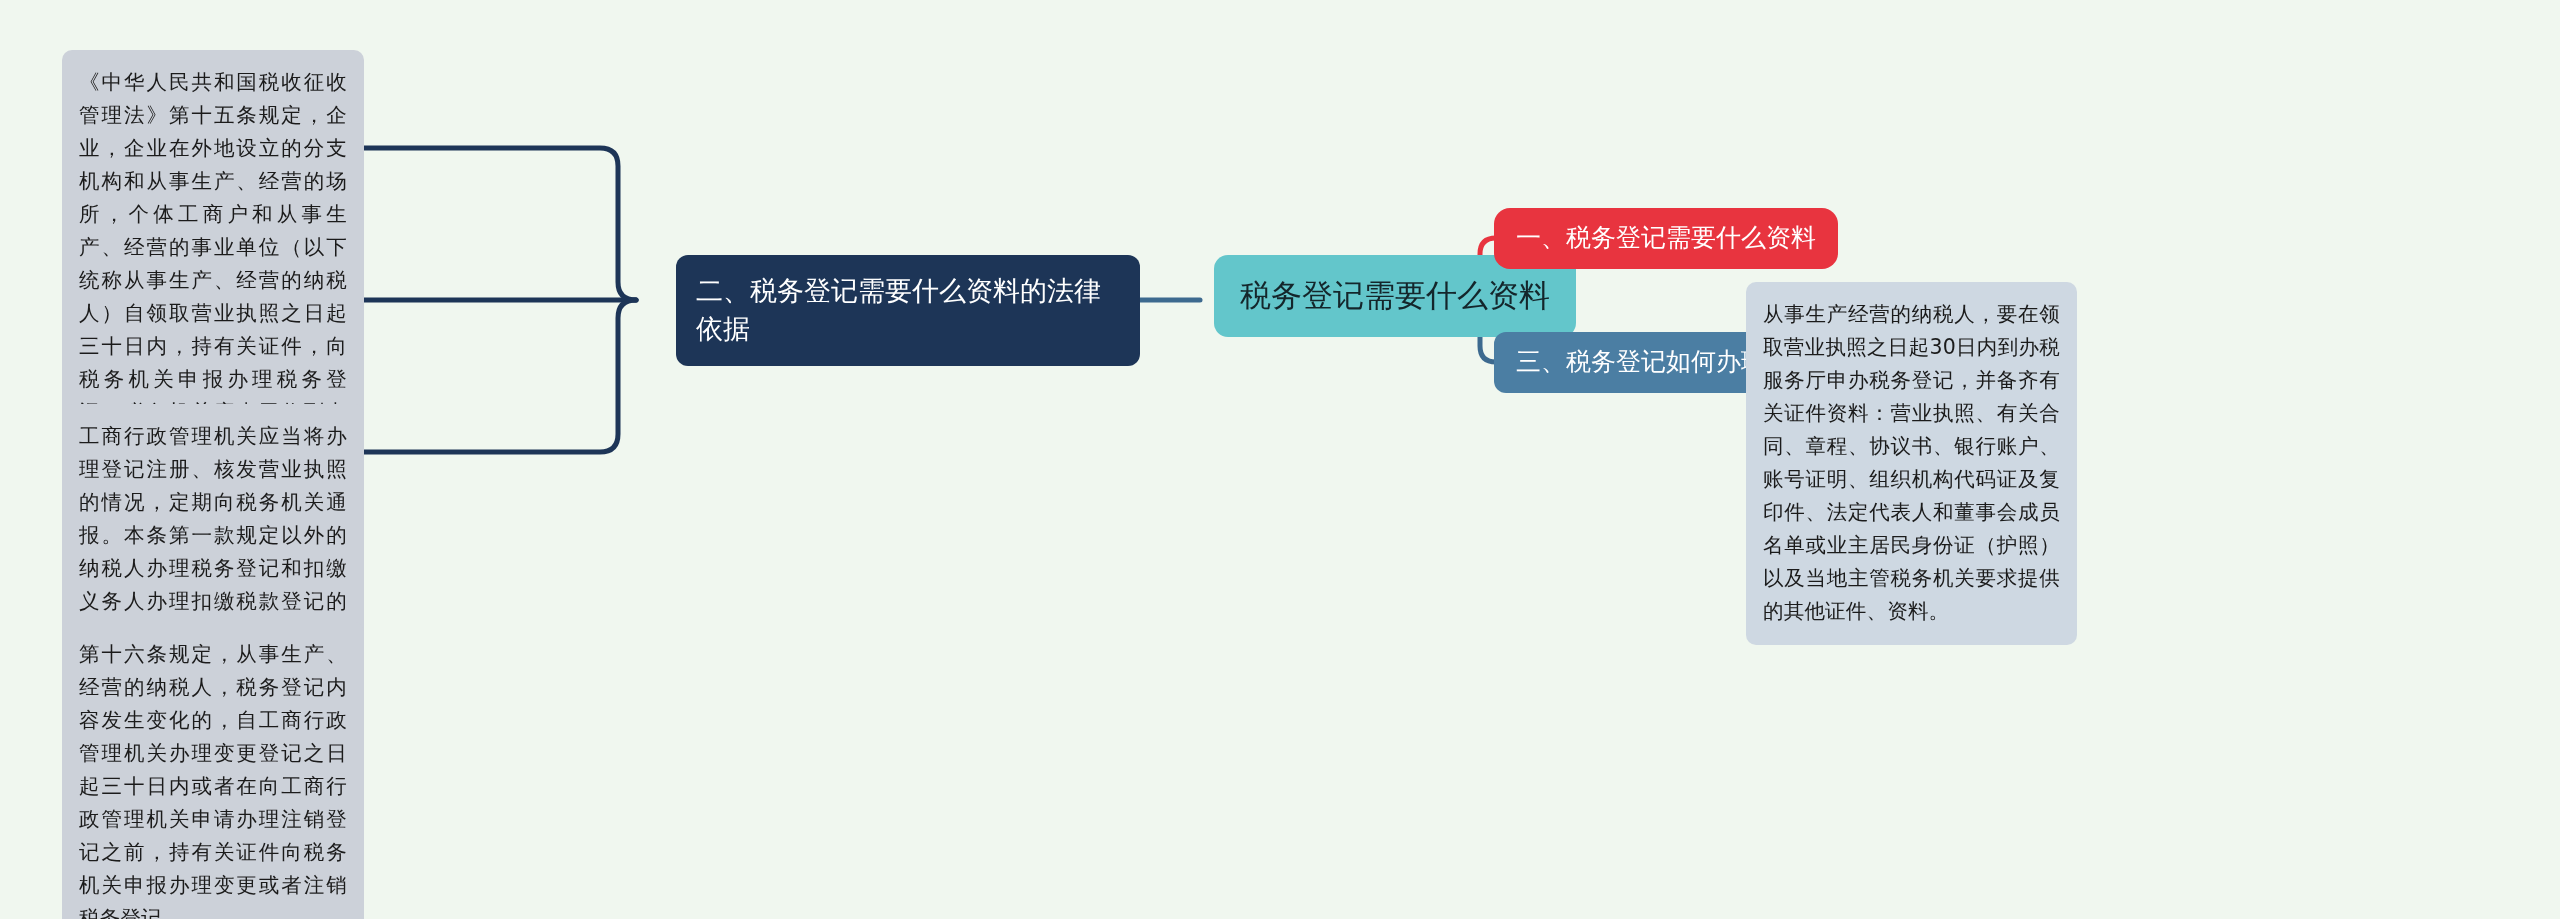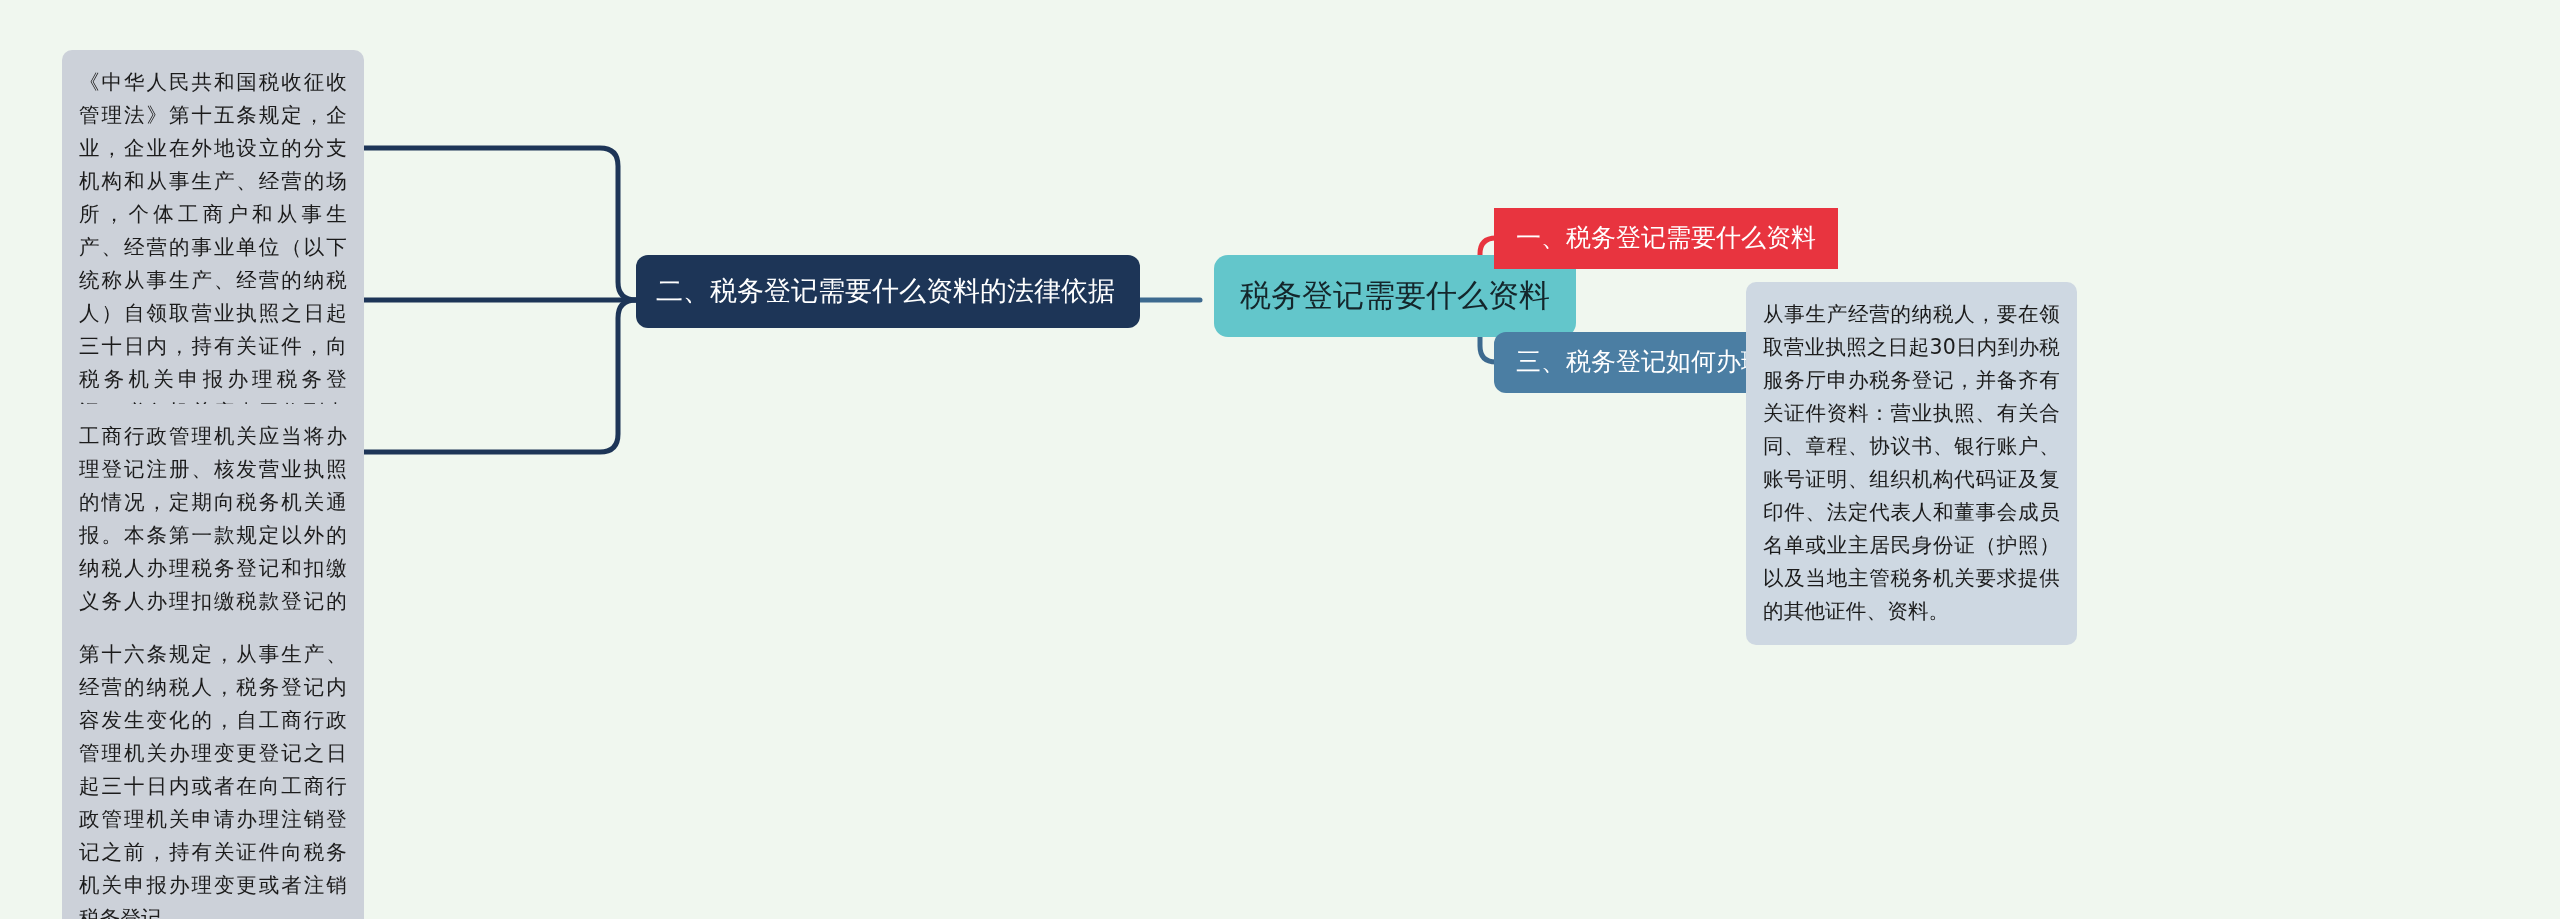--- a/index.html
+++ b/index.html
@@ -52,38 +52,39 @@
   }
   
   .topic-dark {
     background: #1d3557;
     color: #ffffff;
     border-radius: 12px;
     font-size: 27px;
     line-height: 38px;
     padding: 17px 20px 18px 20px;
     font-family: "DejaVu Sans", "Liberation Sans", sans-serif;
+    margin-left: 40px;
   }
   
   .root-teal {
     background: #63c6cb;
     color: #14262b;
     border-radius: 14px;
     font-size: 31px;
     line-height: 40px;
     padding: 20px 26px 22px 26px;
     white-space: nowrap;
     font-family: "DejaVu Sans", "Liberation Sans", sans-serif;
     margin-left: 16px;
   }
   
   .node-red {
     background: #e8343f;
     color: #ffffff;
-    border-radius: 0;
+    border-radius: 16px;
     font-size: 25px;
     line-height: 34px;
     padding: 13px 22px 14px 22px;
     white-space: nowrap;
     font-family: "DejaVu Sans", "Liberation Sans", sans-serif;
   }
   
   .node-steel {
     background: #4b7ea3;
     color: #ffffff;

